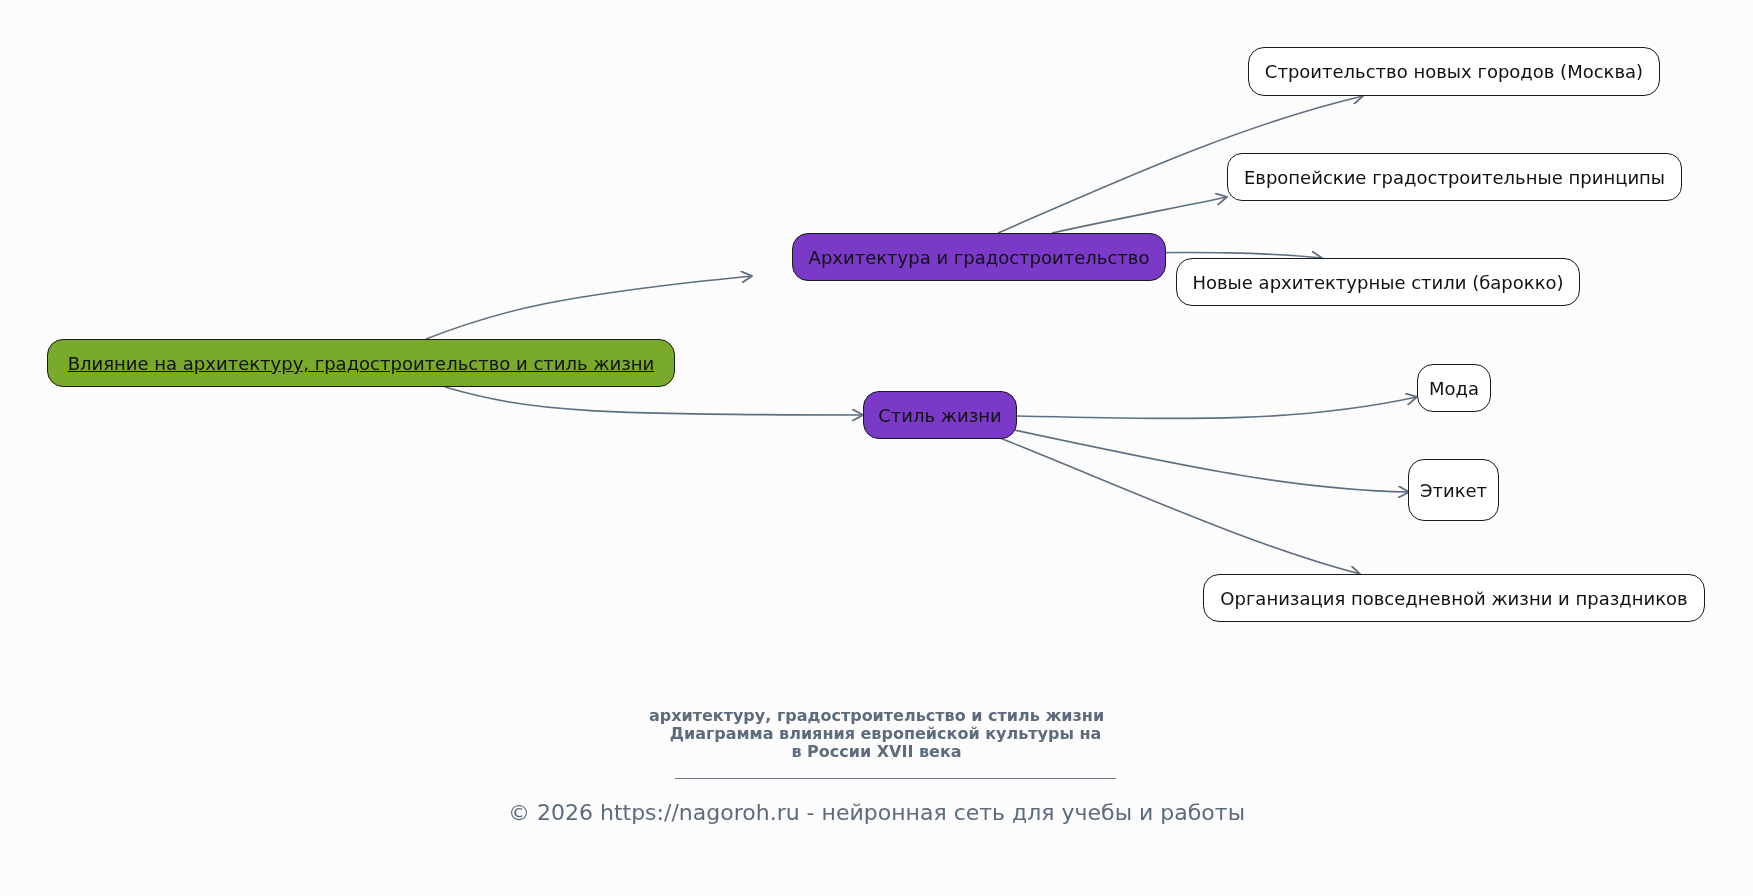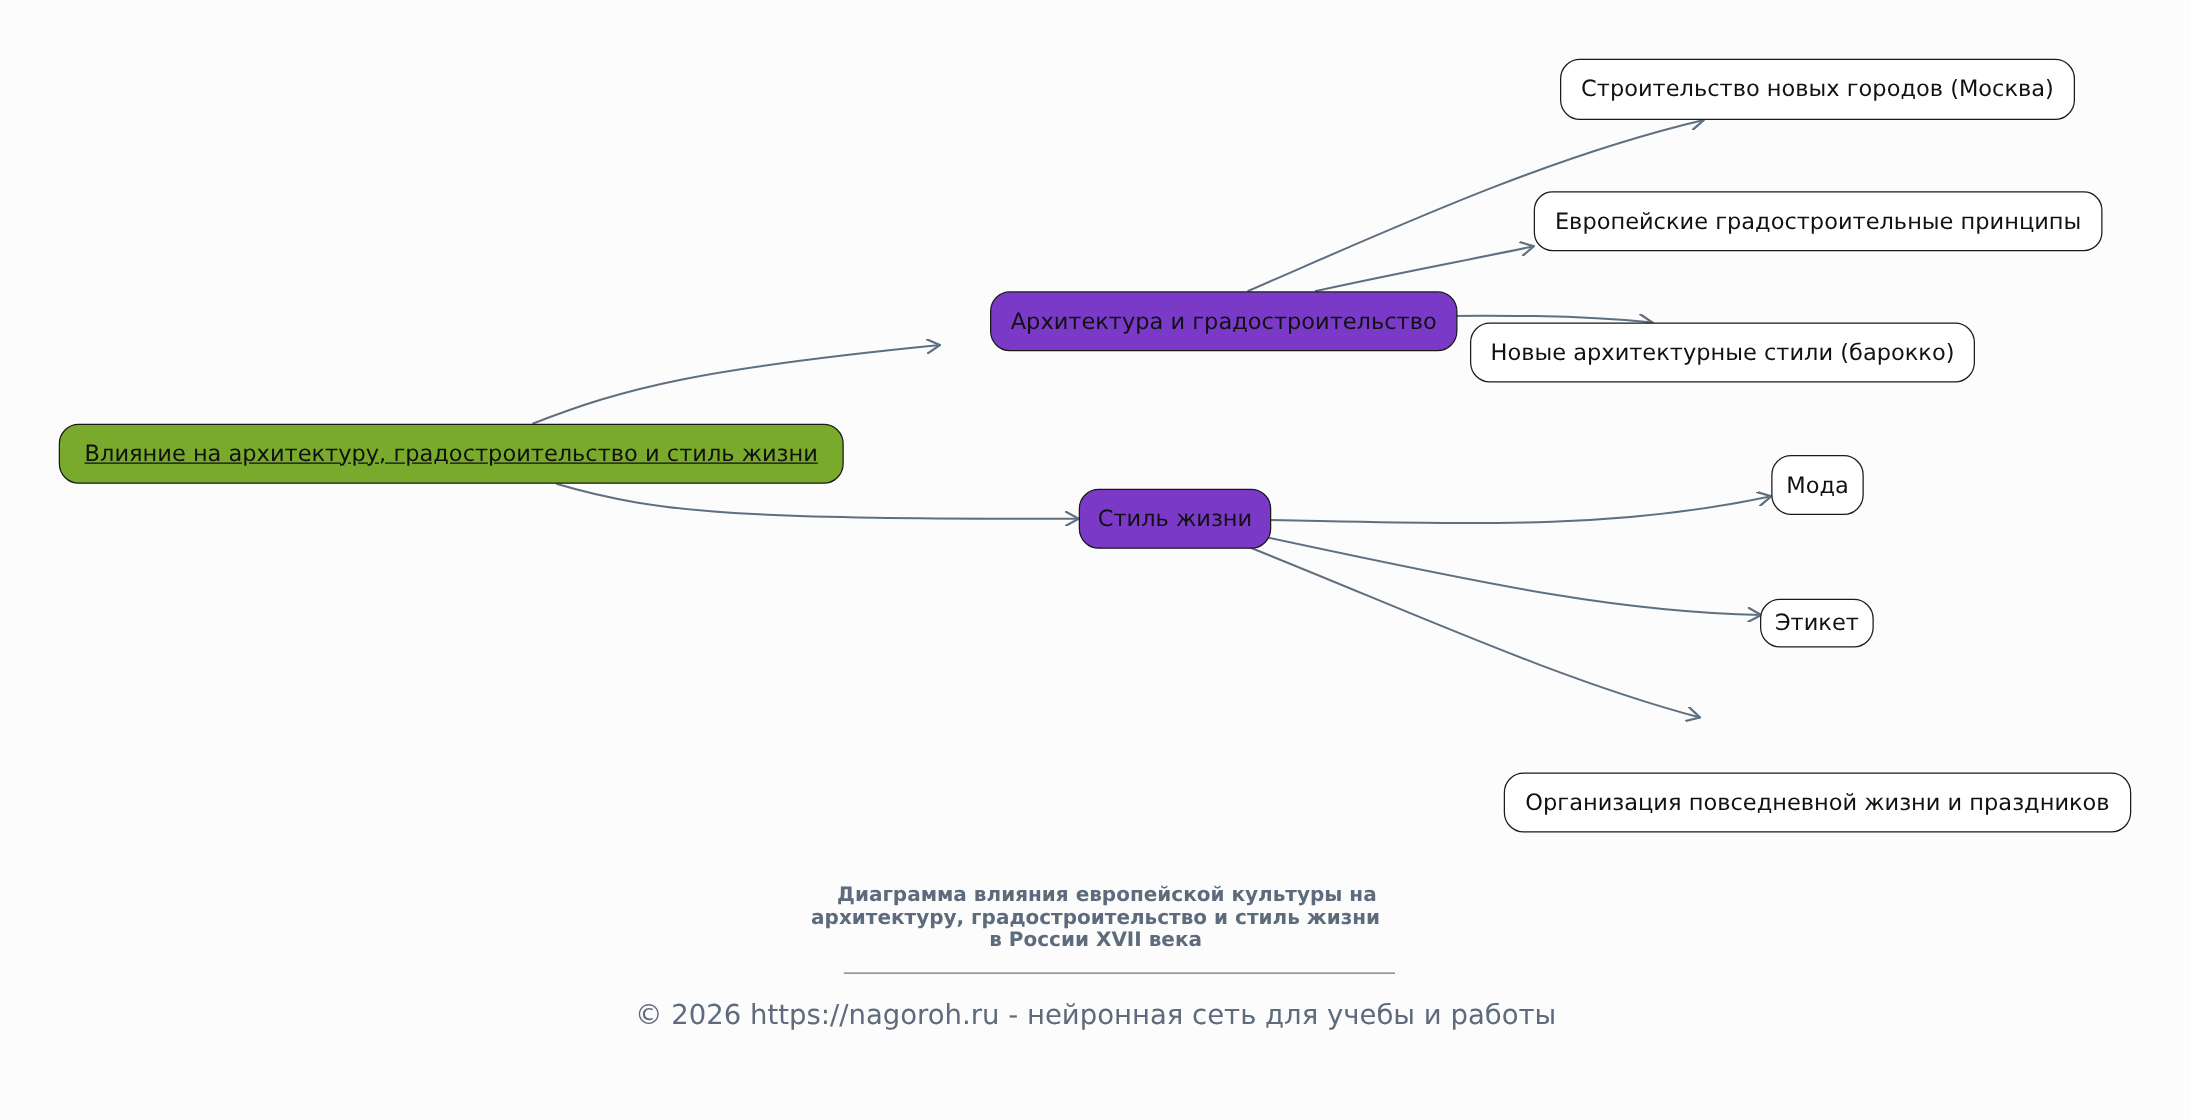--- a/index.html
+++ b/index.html
@@ -58,26 +58,26 @@
 <div class="node" style="left:1227px; top:153px; width:455px; height:48px;border-radius:15px;">
   <span>Европейские градостроительные принципы</span>
 </div>
 <div class="node" style="left:1176px; top:258px; width:404px; height:48px;">
   <span>Новые архитектурные стили (барокко)</span>
 </div>
 
 <div class="node" style="left:1417px; top:364px; width:74px; height:48px;">
   <span>Мода</span>
 </div>
-<div class="node" style="left:1408px; top:479px; width:91px; height:39px;">
+<div class="node" style="left:1408px; top:459px; width:91px; height:62px;">
   <span>Этикет</span>
 </div>
-<div class="node" style="left:1203px; top:574px; width:502px; height:48px;margin-top:44px;">
+<div class="node" style="left:1203px; top:574px; width:502px; height:48px;">
   <span>Организация повседневной жизни и праздников</span>
 </div>
 
 <div class="caption" style="top:707px;">
+  <div class="title-line">архитектуру, градостроительство и стиль жизни</div>
   <div class="title-line" style="padding-left:18px;">Диаграмма влияния европейской культуры на</div>
-  <div class="title-line">архитектуру, градостроительство и стиль жизни</div>
   <div class="title-line">в России XVII века</div>
 </div>
 <div class="rule"></div>
 <div class="caption footer">© 2026 https://nagoroh.ru - нейронная сеть для учебы и работы</div>
 
 </body></html>

